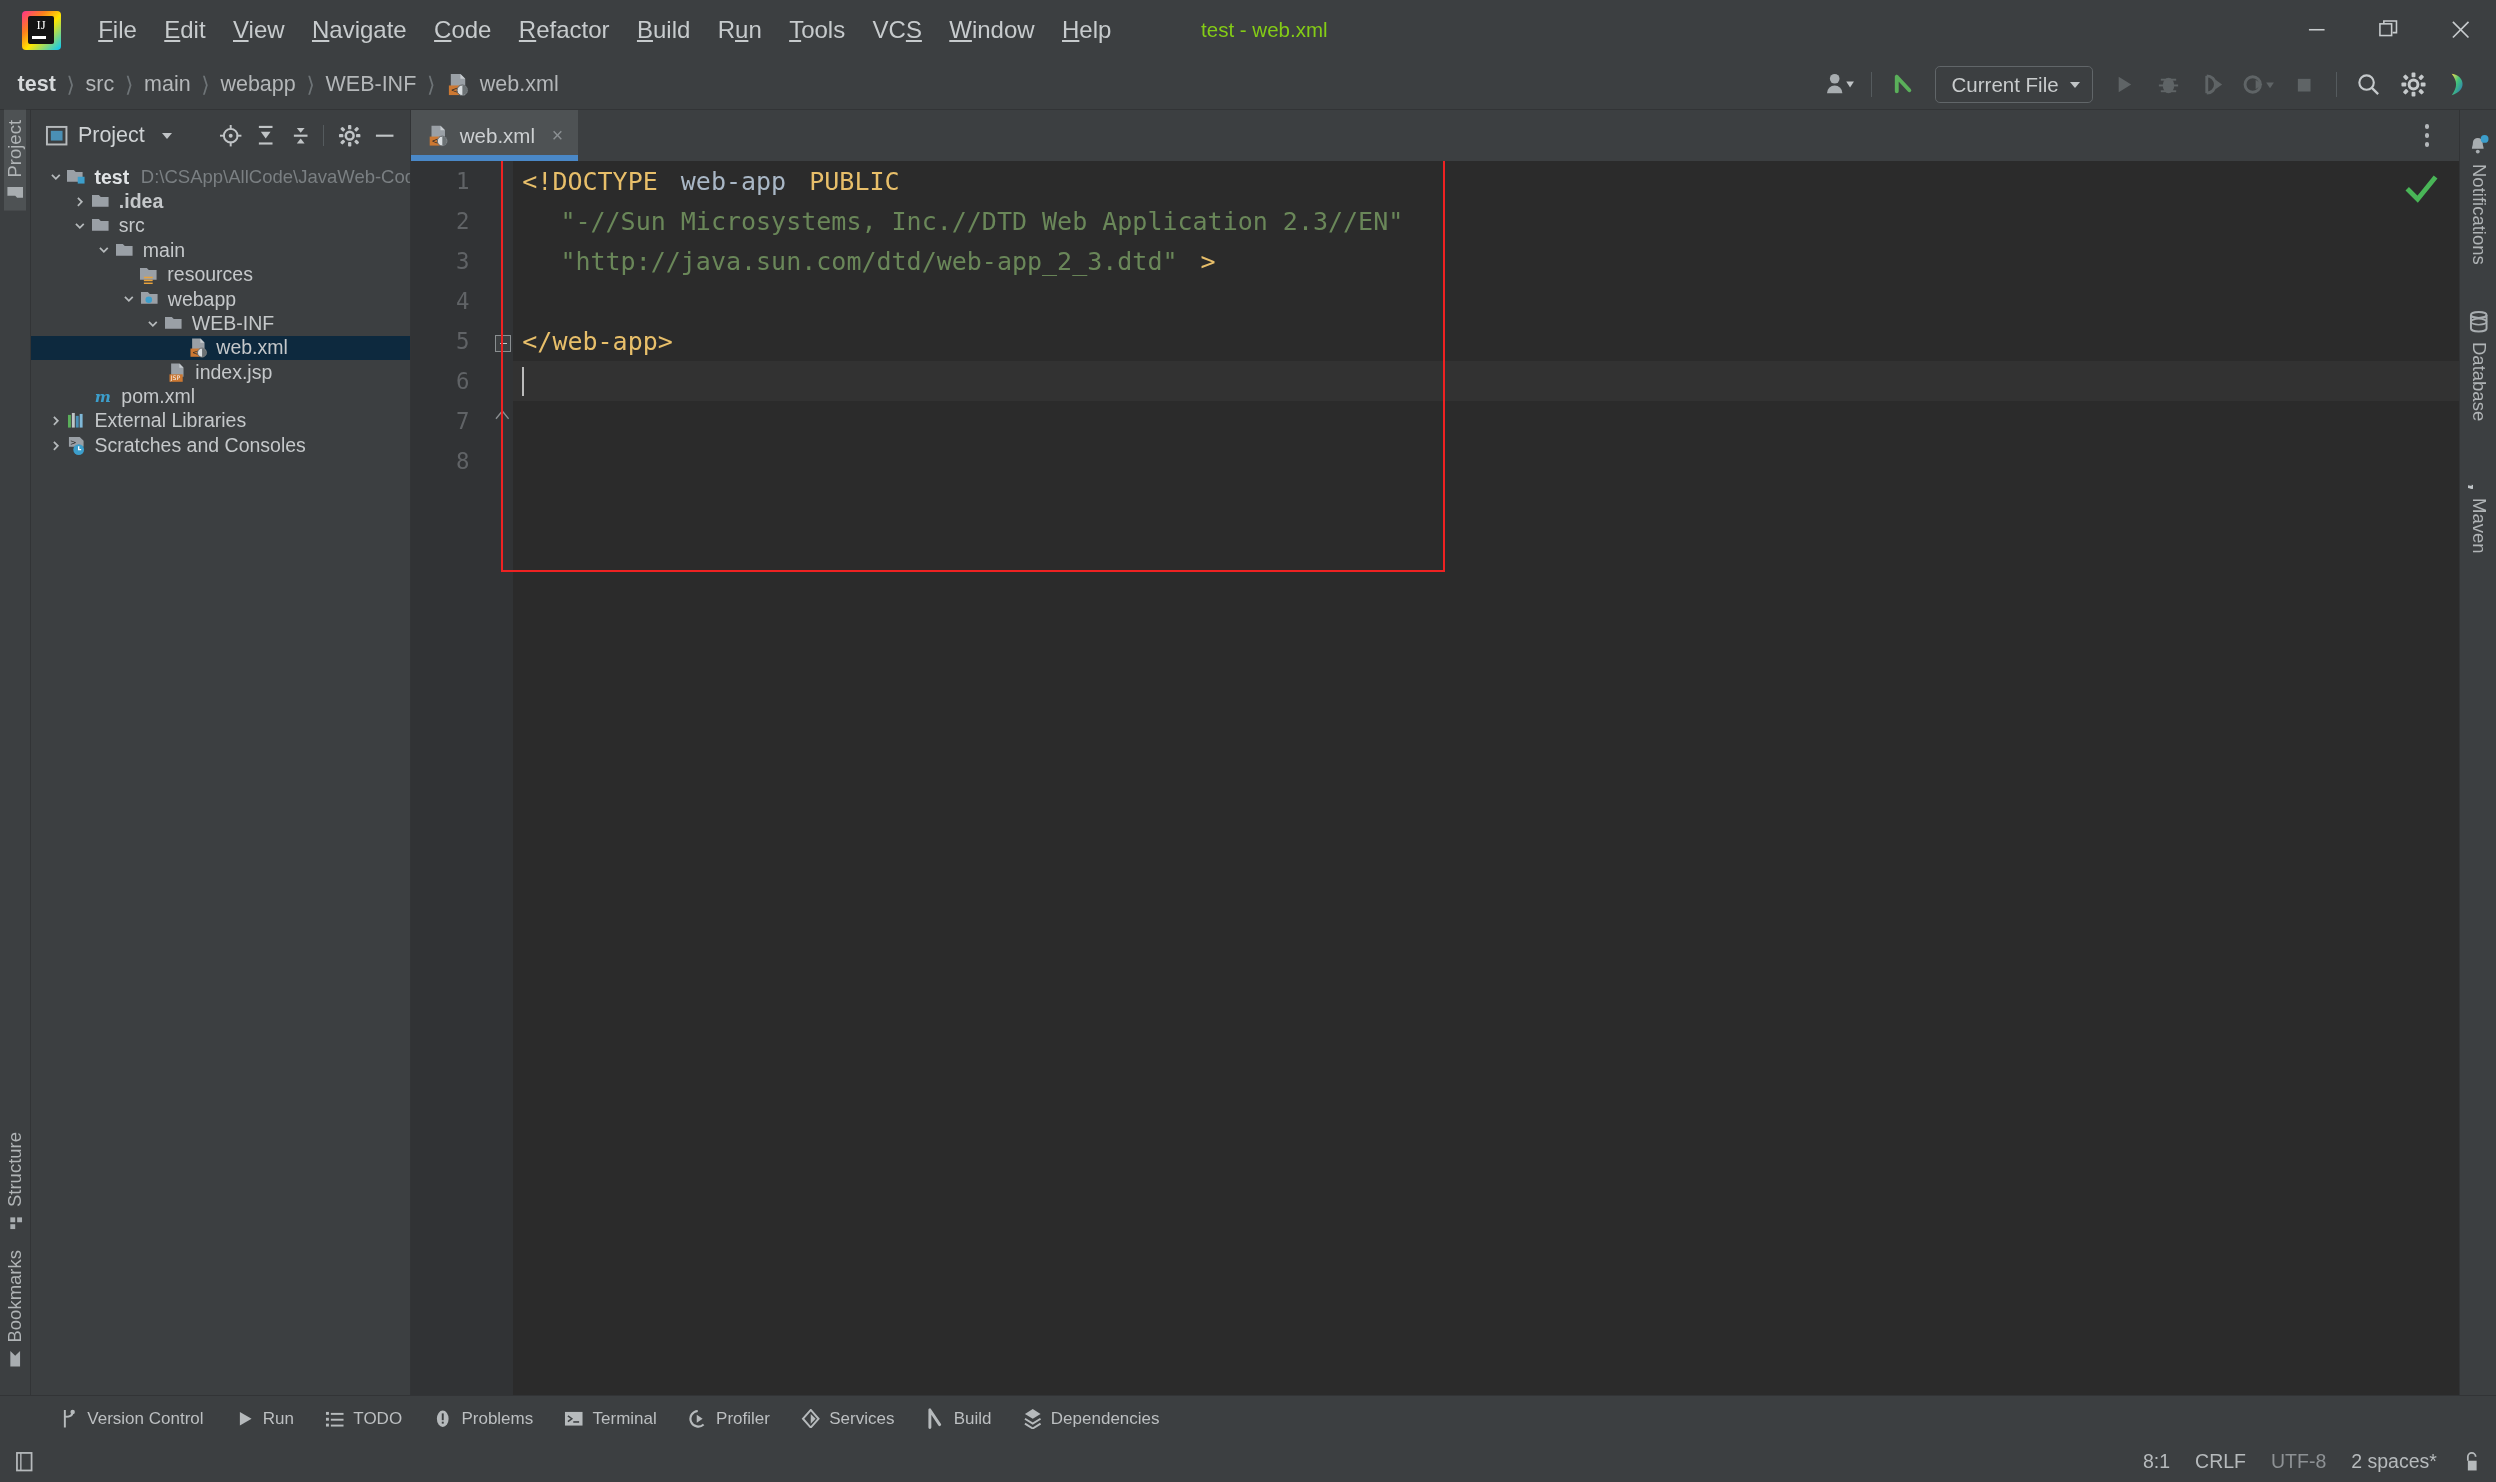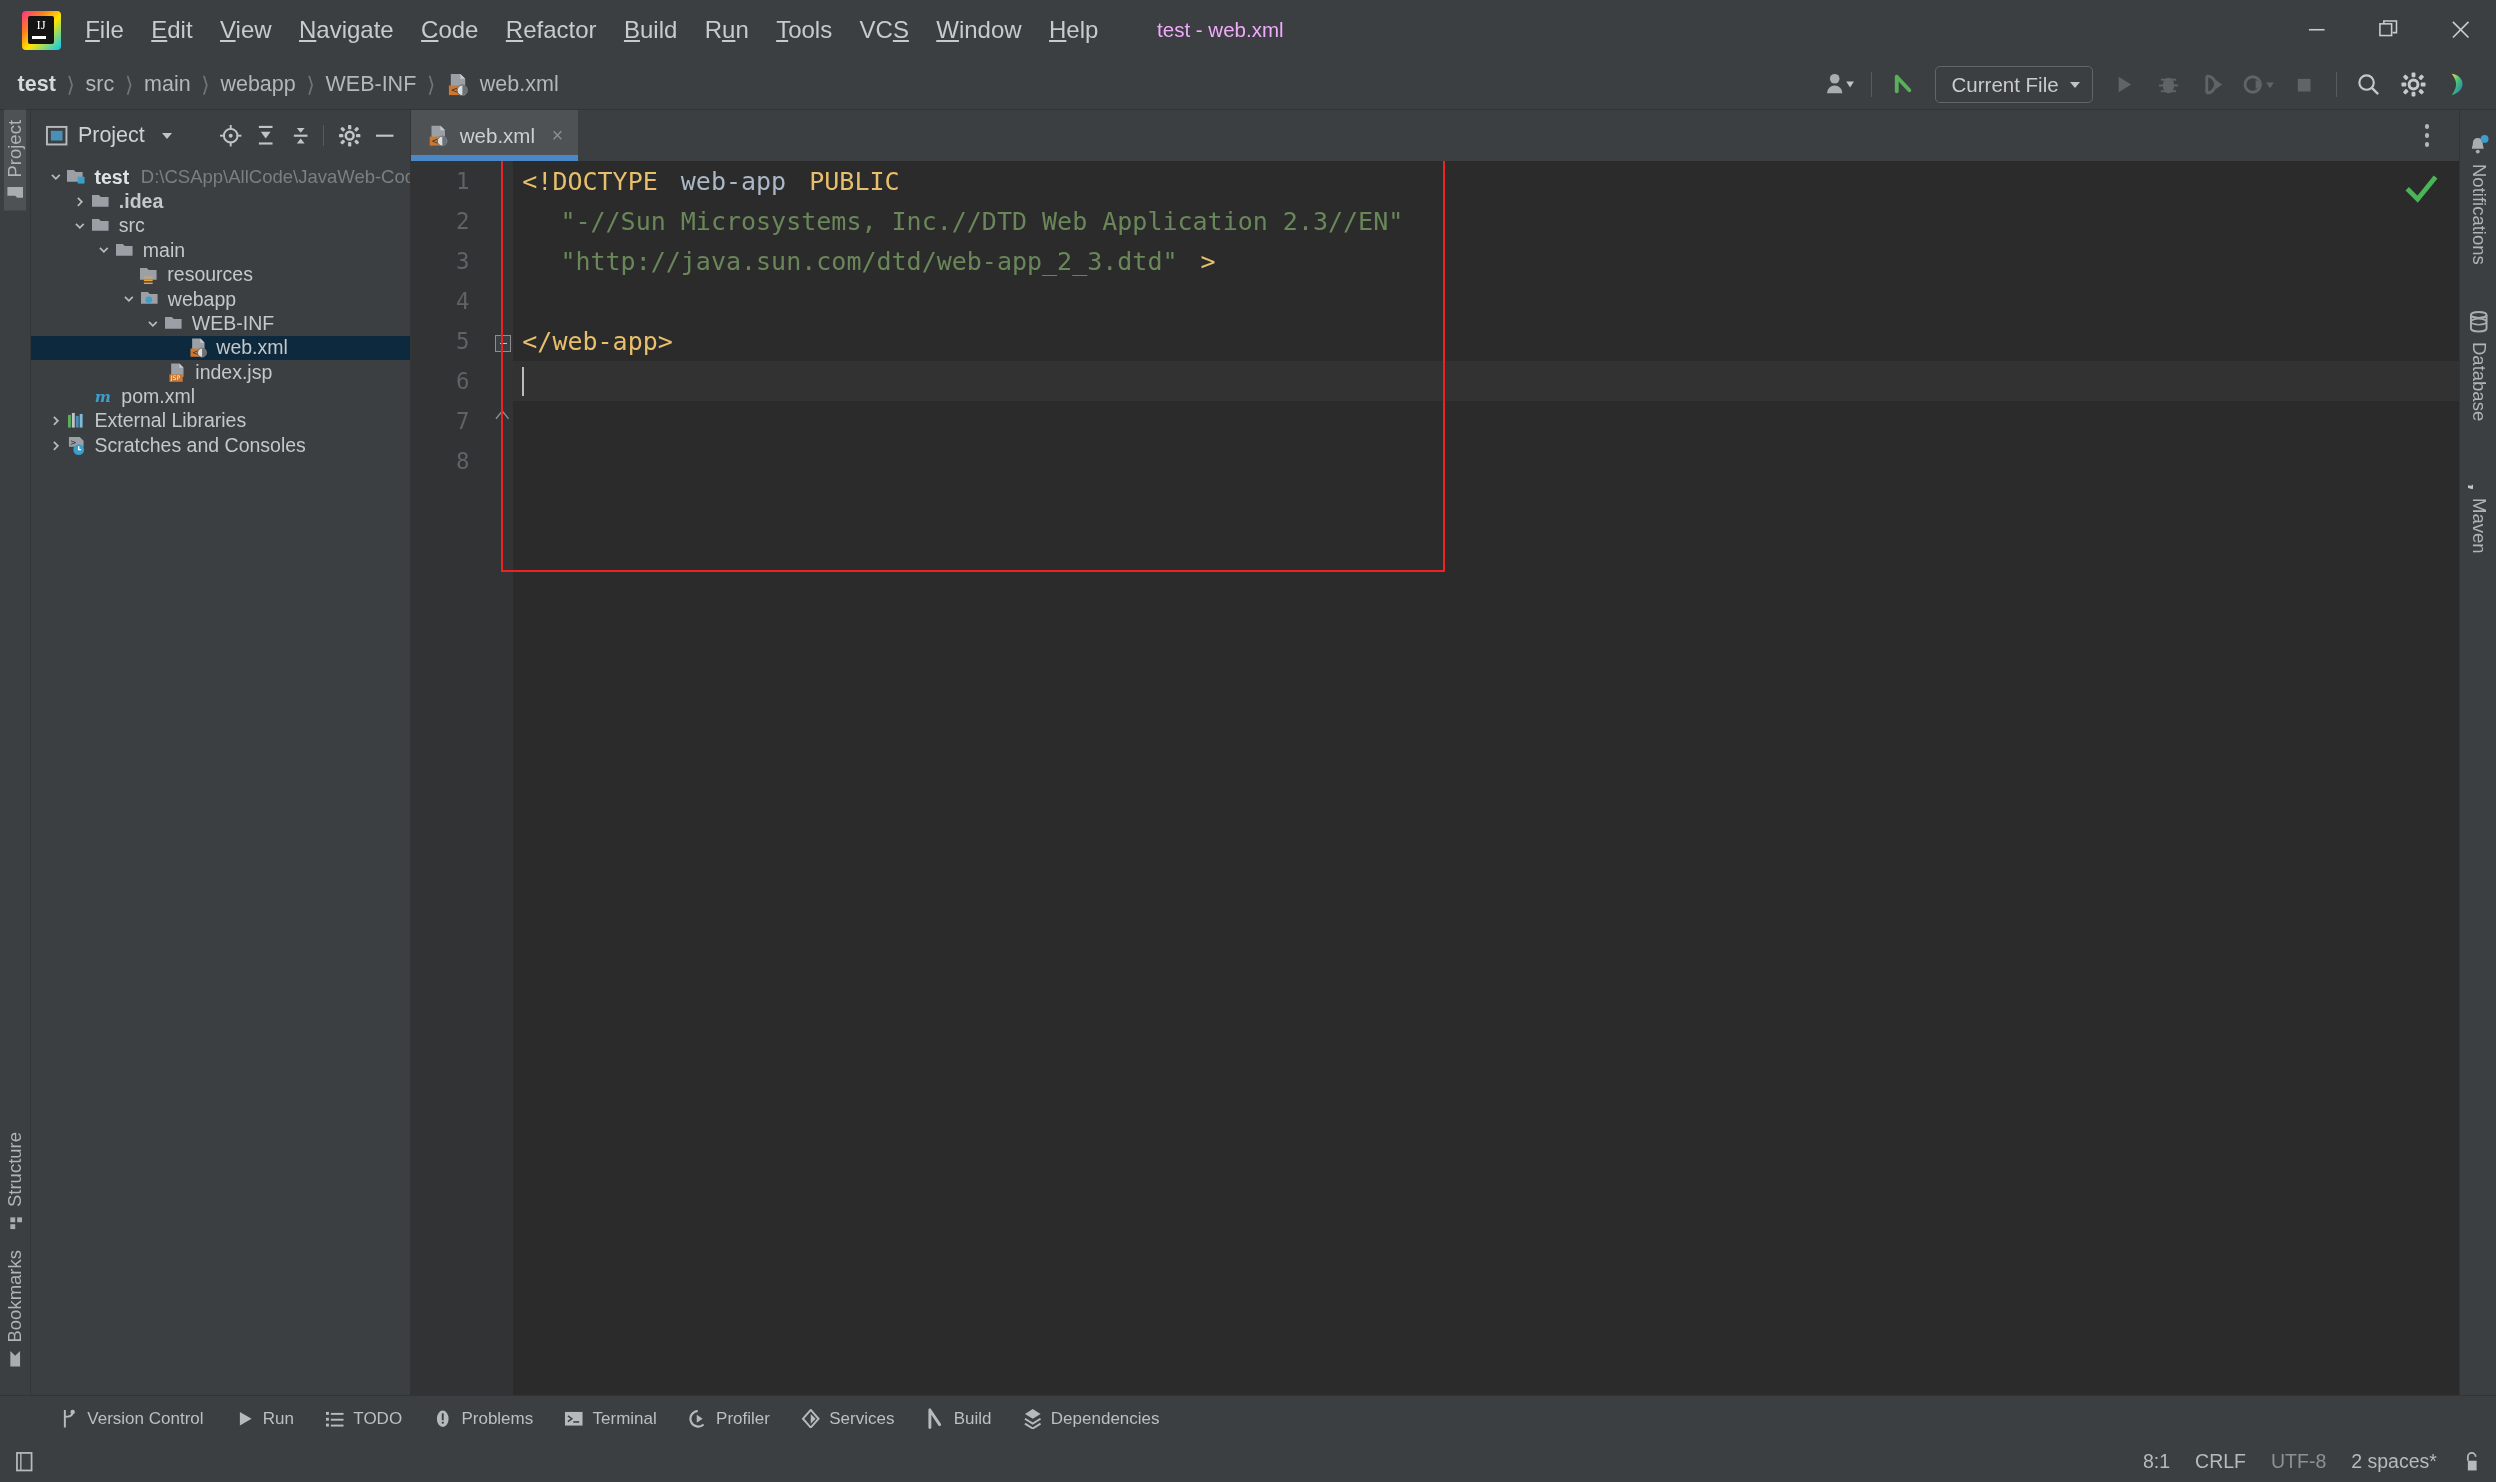--- a/index.html
+++ b/index.html
@@ -7,31 +7,31 @@
     width:2497px;height:1482px;overflow:hidden;
     background:#3c3f41;
     font-family:"Liberation Sans", sans-serif;
     color:#bbbbbb;
     -webkit-font-smoothing:antialiased;
   }
   .app{position:relative;width:2497px;height:1482px;display:flex;flex-direction:column;background:#3c3f41;}
 
   
   .menubar{height:60px;background:#3c3f41;display:flex;align-items:center;flex:0 0 60px;position:relative;}
-  .ij-logo{width:39px;height:39px;margin-left:21.5px;margin-right:11px;position:relative;flex:0 0 39px;}
+  .ij-logo{width:39px;height:39px;margin-left:21.5px;margin-right:24px;position:relative;flex:0 0 39px;}
   .ij-logo .sq{position:absolute;inset:0;border-radius:3.9px;
     background:
       linear-gradient(135deg,#ff318c 0%, #fc801d 30%, #ffe600 55%, #00c8ff 100%);
   }
   .ij-logo .inner{position:absolute;left:6.8px;top:5.9px;right:6.8px;bottom:5.9px;background:#141414;border-radius:2px;}
   .ij-logo .ij{position:absolute;left:0;right:0;top:7.8px;text-align:center;color:#fff;font-size:12.7px;font-family:"Liberation Serif",serif;letter-spacing:0px;}
   .ij-logo .bar{position:absolute;left:10.7px;bottom:10.7px;width:13.7px;height:2.9px;background:#fff;}
   .menu-item{font-size:24px;color:#c7cbcd;padding:0 13.7px;line-height:60px;cursor:default;white-space:nowrap;}
   .menu-item .u{text-decoration:underline;}
-  .win-title{font-size:20.5px;color:#f0abfc;margin-left:45px;white-space:nowrap;}
+  .win-title{font-size:20.5px;color:#84cc16;margin-left:76px;white-space:nowrap;}
   .win-ctrls{position:absolute;right:0;top:0;height:60px;display:flex;align-items:center;}
   .win-btn{width:72px;height:60px;display:flex;align-items:center;justify-content:center;}
   .win-btn svg{display:block;}
 
   
   .navbar{height:49px;background:#3c3f41;display:flex;align-items:center;position:relative;flex:0 0 49px;border-bottom:1px solid #323436;}
   .crumbs{display:flex;align-items:center;margin-left:17.6px;}
   .crumb{font-size:21.5px;color:#b4b7b9;white-space:nowrap;}
   .crumb.bold{font-weight:bold;color:#d6d9db;}
   .crumb-sep{font-size:21.5px;color:#6e7477;margin:0 10.7px;font-weight:300;}

